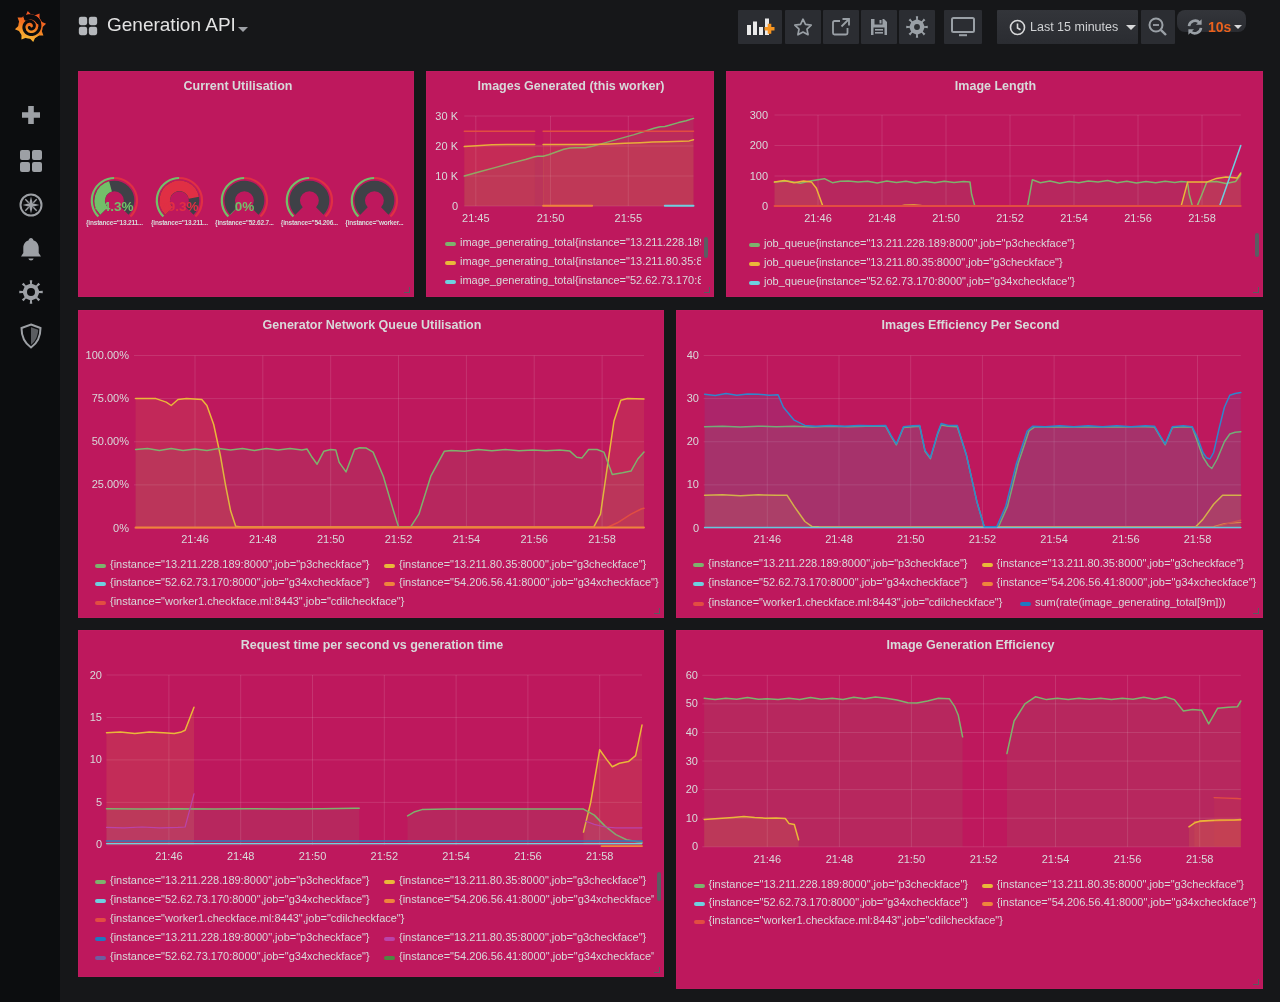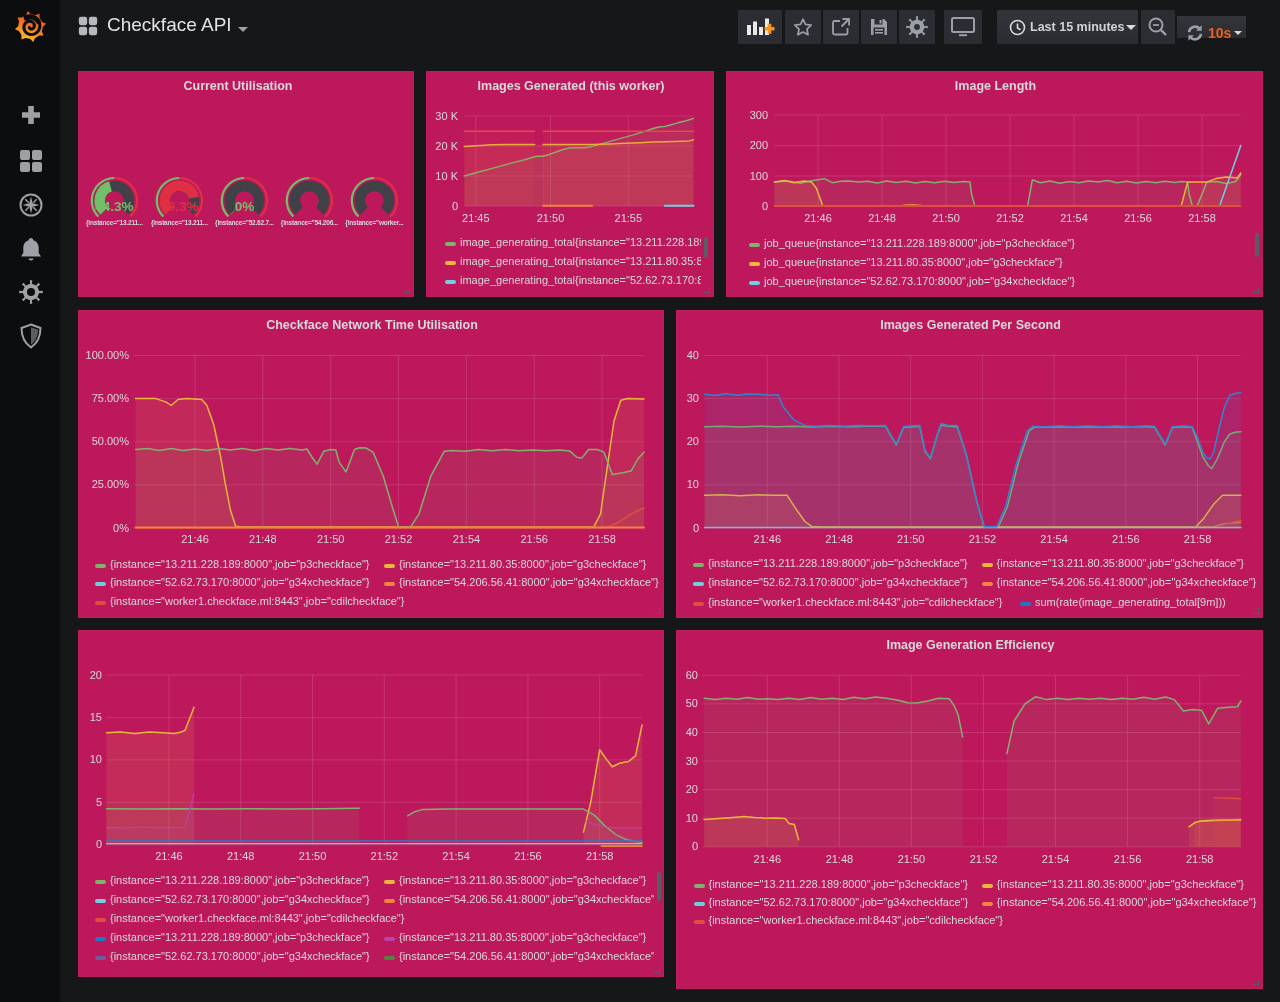--- a/index.html
+++ b/index.html
@@ -50,21 +50,21 @@
     <path d="M11 4.2 L18.2 6.8 c-0.3 6 -2.6 11.4 -7.2 15 z" fill="#9da0a5" fill-opacity="0.55"></path>
   </svg>
 <svg width="20" height="20" viewBox="0 0 24 24" style="position:absolute;left:78px;top:16px">
     <g fill="#b5b8bc">
       <rect x="1" y="1" width="10" height="10" rx="2.5"></rect>
       <rect x="13" y="1" width="10" height="10" rx="2.5"></rect>
       <rect x="1" y="13" width="10" height="10" rx="2.5"></rect>
       <rect x="13" y="13" width="10" height="10" rx="2.5"></rect>
     </g>
   </svg>
-<div style="position:absolute;left:107px;top:14px;font-size:19px;color:#e3e3e3;font-weight:400">Checkface API</div>
+<div style="position:absolute;left:107px;top:14px;font-size:19px;color:#e3e3e3;font-weight:400">Generation API</div>
 <div style="position:absolute;left:238px;top:27px;width:0;height:0;border-left:5px solid transparent;border-right:5px solid transparent;border-top:5px solid #9da0a5"></div>
 <div style="position:absolute;left:738px;top:10px;width:44px;height:34px;background:#2b2d32;border-radius:1px">
     <svg width="30" height="22" viewBox="0 0 30 22" style="position:absolute;left:8px;top:7px">
       <g fill="#e9e9e9">
         <rect x="1" y="8" width="4" height="10"></rect>
         <rect x="7" y="4.5" width="4" height="13.5"></rect>
         <rect x="13" y="10" width="4" height="8"></rect>
         <rect x="19" y="1.5" width="4" height="16.5"></rect>
       </g>
       <path d="M24 6.5 h3.2 v-3.2 h3.6 v3.2 H34 v3.6 h-3.2 v3.2 h-3.6 v-3.2 H24 z" transform="translate(-5.5,3.5)" fill="#f79520"></path>
@@ -102,31 +102,31 @@
     <svg width="24" height="22" viewBox="0 0 24 22" style="position:absolute;left:7px;top:6px">
       <rect x="1" y="2" width="22" height="14" rx="1.5" fill="none" stroke="#9aa0a6" stroke-width="2"></rect>
       <rect x="8" y="18.2" width="8" height="2" fill="#9aa0a6"></rect>
     </svg>
   </div>
 <div style="position:absolute;left:997px;top:10px;width:141px;height:34px;background:linear-gradient(#33353a,#2a2c31);border-radius:1px">
     <svg width="17" height="17" viewBox="0 0 17 17" style="position:absolute;left:12px;top:9px">
       <circle cx="8.5" cy="8.5" r="7" fill="none" stroke="#d8d9da" stroke-width="1.6"></circle>
       <path d="M8.5 4.5 V9 l3 1.8" fill="none" stroke="#d8d9da" stroke-width="1.6"></path>
     </svg>
-    <div style="position:absolute;left:33px;top:9.5px;font-size:12.5px;font-weight:700;color:#d0d2d4">Last 15 minutes</div>
+    <div style="position:absolute;left:33px;top:9.5px;font-size:12.5px;font-weight:400;color:#d0d2d4">Last 15 minutes</div>
     <div style="position:absolute;left:129px;top:15px;width:0;height:0;border-left:5px solid transparent;border-right:5px solid transparent;border-top:5px solid #d8d9da"></div>
   </div>
 <div style="position:absolute;left:1141px;top:10px;width:34px;height:34px;background:#2b2d32;border-radius:1px">
     <svg width="22" height="22" viewBox="0 0 22 22" style="position:absolute;left:6px;top:6px">
       <circle cx="9" cy="9" r="6.5" fill="none" stroke="#9aa0a6" stroke-width="2"></circle>
       <path d="M6 9 h6" stroke="#9aa0a6" stroke-width="1.8"></path>
       <path d="M13.8 13.8 L19 19" stroke="#9aa0a6" stroke-width="2.4"></path>
     </svg>
   </div>
-<div style="position:absolute;left:1177px;top:16px;width:69px;height:22px;background:linear-gradient(#33353a,#2a2c31);border-radius:0">
+<div style="position:absolute;left:1177px;top:10px;width:69px;height:22px;background:linear-gradient(#33353a,#2a2c31);border-radius:8px">
     <svg width="18" height="18" viewBox="0 0 18 18" style="position:absolute;left:9px;top:8px">
       <path d="M3 8.2 A6.2 6.2 0 0 1 13.6 4.6" fill="none" stroke="#9aa0a6" stroke-width="2.6"></path>
       <path d="M15.6 1.2 v5.6 h-5.6 z" fill="#9aa0a6"></path>
       <path d="M15 9.8 A6.2 6.2 0 0 1 4.4 13.4" fill="none" stroke="#9aa0a6" stroke-width="2.6"></path>
       <path d="M2.4 16.8 v-5.6 h5.6 z" fill="#9aa0a6"></path>
     </svg>
     <div style="position:absolute;left:31px;top:9px;font-size:14px;font-weight:700;color:#eb611c">10s</div>
     <div style="position:absolute;left:57px;top:15px;width:0;height:0;border-left:4px solid transparent;border-right:4px solid transparent;border-top:4px solid #d8d9da"></div>
   </div>
 <div class="panel" style="left:78px;top:71px;width:336px;height:226px">
@@ -236,21 +236,21 @@
     <div style="position:absolute;left:22px;top:170.5px;width:11px;height:4px;border-radius:2px;background:#7EB26D"></div>
     <div style="position:absolute;left:37px;top:164.5px;font-size:11px;color:#d8d9da;white-space:nowrap;">job_queue{instance="13.211.228.189:8000",job="p3checkface"}</div>
     <div style="position:absolute;left:22px;top:189.5px;width:11px;height:4px;border-radius:2px;background:#EAB839"></div>
     <div style="position:absolute;left:37px;top:183.5px;font-size:11px;color:#d8d9da;white-space:nowrap;">job_queue{instance="13.211.80.35:8000",job="g3checkface"}</div>
     <div style="position:absolute;left:22px;top:208.5px;width:11px;height:4px;border-radius:2px;background:#6ED0E0"></div>
     <div style="position:absolute;left:37px;top:202.5px;font-size:11px;color:#d8d9da;white-space:nowrap;">job_queue{instance="52.62.73.170:8000",job="g34xcheckface"}</div>
     <div style="position:absolute;left:528px;top:161px;width:4px;height:24px;border-radius:2px;background:#5a5d62"></div>
     <div style="position:absolute;right:3px;bottom:3px;width:5px;height:5px;border-right:1px solid #595b5f;border-bottom:1px solid #595b5f"></div>
   </div>
 <div class="panel" style="left:78px;top:310px;width:586px;height:308px">
-    <div class="ptitle" style="width:586px">Checkface Network Time Utilisation</div>
+    <div class="ptitle" style="width:586px">Generator Network Queue Utilisation</div>
     <svg width="586" height="308" viewBox="0 0 586 308" style="position:absolute;left:0;top:0">
       <line x1="55.0" y1="44.50" x2="565.0" y2="44.50" stroke="rgba(255,255,255,0.12)" stroke-width="1"></line>
       <line x1="55.0" y1="87.62" x2="565.0" y2="87.62" stroke="rgba(255,255,255,0.12)" stroke-width="1"></line>
       <line x1="55.0" y1="130.75" x2="565.0" y2="130.75" stroke="rgba(255,255,255,0.12)" stroke-width="1"></line>
       <line x1="55.0" y1="173.88" x2="565.0" y2="173.88" stroke="rgba(255,255,255,0.12)" stroke-width="1"></line>
       <line x1="55.0" y1="217.00" x2="565.0" y2="217.00" stroke="rgba(255,255,255,0.12)" stroke-width="1"></line>
       <line x1="116.0" y1="44.5" x2="116.0" y2="217.00" stroke="rgba(255,255,255,0.12)" stroke-width="1"></line>
       <line x1="183.8" y1="44.5" x2="183.8" y2="217.00" stroke="rgba(255,255,255,0.12)" stroke-width="1"></line>
       <line x1="251.7" y1="44.5" x2="251.7" y2="217.00" stroke="rgba(255,255,255,0.12)" stroke-width="1"></line>
       <line x1="319.5" y1="44.5" x2="319.5" y2="217.00" stroke="rgba(255,255,255,0.12)" stroke-width="1"></line>
@@ -283,21 +283,21 @@
     <div style="position:absolute;left:320px;top:246.7px;font-size:11px;color:#d8d9da;white-space:nowrap;">{instance="13.211.80.35:8000",job="g3checkface"}</div>
     <div style="position:absolute;left:16px;top:271.3px;width:11px;height:4px;border-radius:2px;background:#6ED0E0"></div>
     <div style="position:absolute;left:31px;top:265.3px;font-size:11px;color:#d8d9da;white-space:nowrap;">{instance="52.62.73.170:8000",job="g34xcheckface"}</div>
     <div style="position:absolute;left:305px;top:271.3px;width:11px;height:4px;border-radius:2px;background:#EF843C"></div>
     <div style="position:absolute;left:320px;top:265.3px;font-size:11px;color:#d8d9da;white-space:nowrap;">{instance="54.206.56.41:8000",job="g34xcheckface"}</div>
     <div style="position:absolute;left:16px;top:289.9px;width:11px;height:4px;border-radius:2px;background:#E24D42"></div>
     <div style="position:absolute;left:31px;top:283.9px;font-size:11px;color:#d8d9da;white-space:nowrap;">{instance="worker1.checkface.ml:8443",job="cdilcheckface"}</div>
     <div style="position:absolute;right:3px;bottom:3px;width:5px;height:5px;border-right:1px solid #595b5f;border-bottom:1px solid #595b5f"></div>
   </div>
 <div class="panel" style="left:676px;top:310px;width:587px;height:308px">
-    <div class="ptitle" style="width:587px">Images Generated Per Second</div>
+    <div class="ptitle" style="width:587px">Images Efficiency Per Second</div>
     <svg width="587" height="308" viewBox="0 0 587 308" style="position:absolute;left:0;top:0">
       <line x1="26.7" y1="44.50" x2="563.8" y2="44.50" stroke="rgba(255,255,255,0.12)" stroke-width="1"></line>
       <line x1="26.7" y1="87.62" x2="563.8" y2="87.62" stroke="rgba(255,255,255,0.12)" stroke-width="1"></line>
       <line x1="26.7" y1="130.75" x2="563.8" y2="130.75" stroke="rgba(255,255,255,0.12)" stroke-width="1"></line>
       <line x1="26.7" y1="173.88" x2="563.8" y2="173.88" stroke="rgba(255,255,255,0.12)" stroke-width="1"></line>
       <line x1="26.7" y1="217.00" x2="563.8" y2="217.00" stroke="rgba(255,255,255,0.12)" stroke-width="1"></line>
       <line x1="90.3" y1="44.5" x2="90.3" y2="217.00" stroke="rgba(255,255,255,0.12)" stroke-width="1"></line>
       <line x1="162.0" y1="44.5" x2="162.0" y2="217.00" stroke="rgba(255,255,255,0.12)" stroke-width="1"></line>
       <line x1="233.7" y1="44.5" x2="233.7" y2="217.00" stroke="rgba(255,255,255,0.12)" stroke-width="1"></line>
       <line x1="305.4" y1="44.5" x2="305.4" y2="217.00" stroke="rgba(255,255,255,0.12)" stroke-width="1"></line>
@@ -335,20 +335,21 @@
     <div style="position:absolute;left:31px;top:265.1px;font-size:11px;color:#d8d9da;white-space:nowrap;">{instance="52.62.73.170:8000",job="g34xcheckface"}</div>
     <div style="position:absolute;left:304.6px;top:271.1px;width:11px;height:4px;border-radius:2px;background:#EF843C"></div>
     <div style="position:absolute;left:319.6px;top:265.1px;font-size:11px;color:#d8d9da;white-space:nowrap;">{instance="54.206.56.41:8000",job="g34xcheckface"}</div>
     <div style="position:absolute;left:16px;top:290.5px;width:11px;height:4px;border-radius:2px;background:#E24D42"></div>
     <div style="position:absolute;left:31px;top:284.5px;font-size:11px;color:#d8d9da;white-space:nowrap;">{instance="worker1.checkface.ml:8443",job="cdilcheckface"}</div>
     <div style="position:absolute;left:343px;top:290.5px;width:11px;height:4px;border-radius:2px;background:#1F78C1"></div>
     <div style="position:absolute;left:358px;top:284.5px;font-size:11px;color:#d8d9da;white-space:nowrap;">sum(rate(image_generating_total[9m]))</div>
     <div style="position:absolute;right:3px;bottom:3px;width:5px;height:5px;border-right:1px solid #595b5f;border-bottom:1px solid #595b5f"></div>
   </div>
 <div class="panel" style="left:78px;top:630px;width:586px;height:347px">
+    <div class="ptitle" style="width:586px">Request time per second vs generation time</div>
     <svg width="586" height="347" viewBox="0 0 586 347" style="position:absolute;left:0;top:0">
       <line x1="27.5" y1="44.00" x2="563.0" y2="44.00" stroke="rgba(255,255,255,0.12)" stroke-width="1"></line>
       <line x1="27.5" y1="86.45" x2="563.0" y2="86.45" stroke="rgba(255,255,255,0.12)" stroke-width="1"></line>
       <line x1="27.5" y1="128.90" x2="563.0" y2="128.90" stroke="rgba(255,255,255,0.12)" stroke-width="1"></line>
       <line x1="27.5" y1="171.35" x2="563.0" y2="171.35" stroke="rgba(255,255,255,0.12)" stroke-width="1"></line>
       <line x1="27.5" y1="213.80" x2="563.0" y2="213.80" stroke="rgba(255,255,255,0.12)" stroke-width="1"></line>
       <line x1="89.9" y1="44.0" x2="89.9" y2="213.80" stroke="rgba(255,255,255,0.12)" stroke-width="1"></line>
       <line x1="161.7" y1="44.0" x2="161.7" y2="213.80" stroke="rgba(255,255,255,0.12)" stroke-width="1"></line>
       <line x1="233.5" y1="44.0" x2="233.5" y2="213.80" stroke="rgba(255,255,255,0.12)" stroke-width="1"></line>
       <line x1="305.3" y1="44.0" x2="305.3" y2="213.80" stroke="rgba(255,255,255,0.12)" stroke-width="1"></line>

